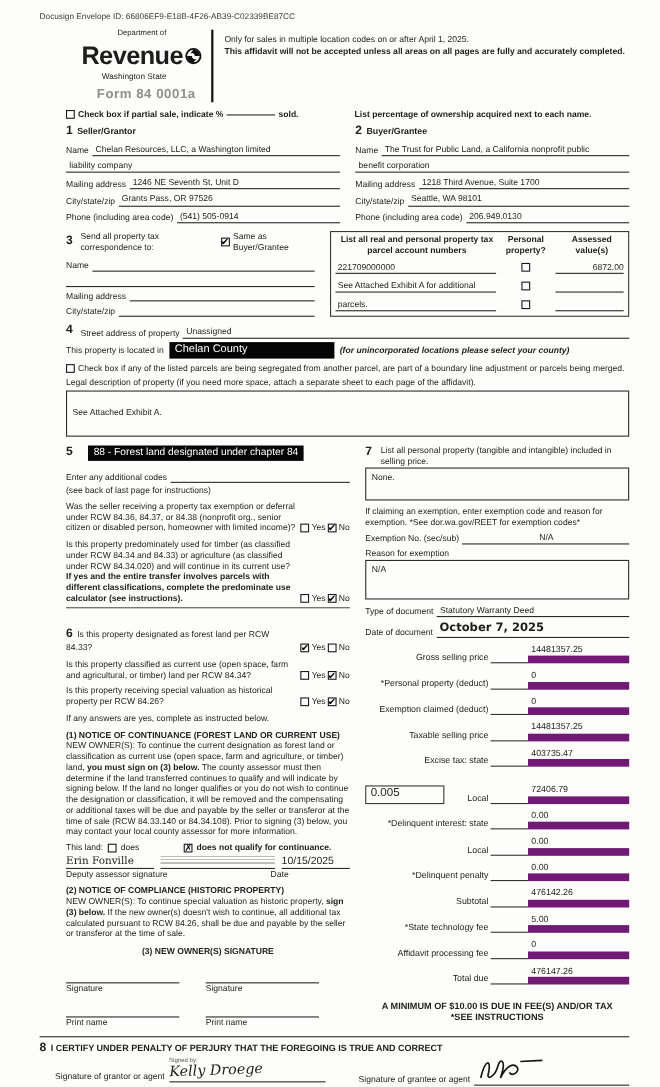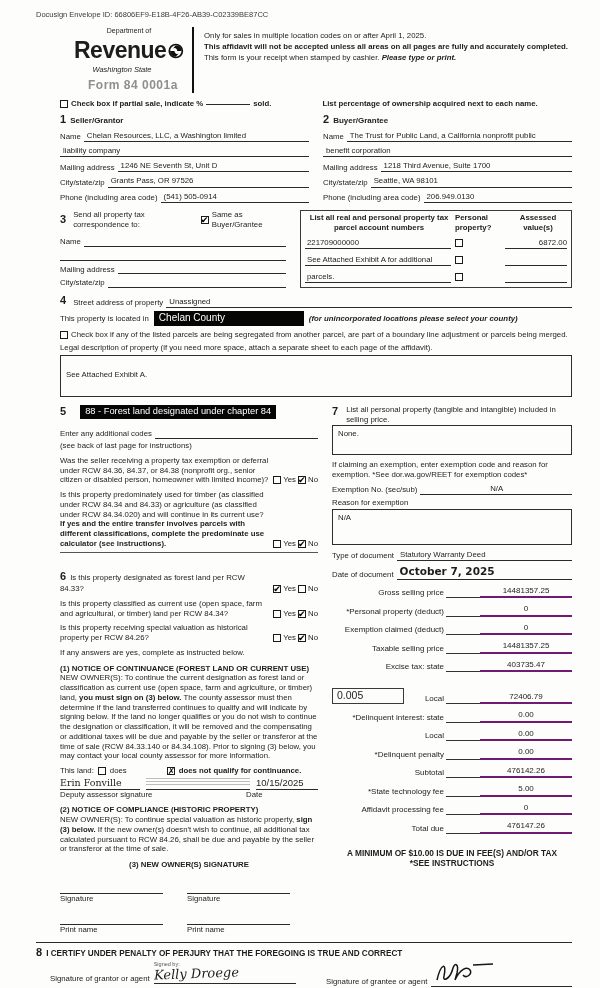--- a/index.html
+++ b/index.html
@@ -11,21 +11,21 @@
     position:relative; overflow:hidden; font-size:7.8px; line-height:1.25;
   }
   .envelope { font-size:7.5px; color:#3a3a3a; margin-bottom:8px; }
   
   .hdr { display:flex; align-items:stretch; margin-left:24px; }
   .logo-blk { width:132px; flex:0 0 132px; padding-right:8px; }
   .dept-of { font-size:7px; text-align:center; margin-left:14px; }
   .rev-row { display:flex; align-items:center; }
   .rev-word { font-weight:bold; font-size:23px; letter-spacing:-0.5px;margin-left:14px; }
   .swirl { width:22px; height:22px; margin-left:2px; }
-  .wa-state { font-size:7.5px; font-style:italic; text-align:center; }
+  .wa-state { font-size:7.5px; text-align:center; }
   .form-no { color:#8f8f8f; font-weight:bold; font-size:12px; margin-top:4px; letter-spacing:0.5px;padding-left:28px; }
   .hdr-div { border-left:2.5px solid #111; margin:0 10px 0 0; }
   .title-blk { flex:1; padding-top:2px; }
   .main-title { font-weight:bold; font-size:18.5px; letter-spacing:-0.3px; line-height:1; display:inline; }
   .title-rcw { font-size:8.5px; font-weight:bold; }
   .sub { font-size:7.8px; margin-top:1.5px; }
   .partial { display:flex; align-items:center; margin:6px 0 4px 24px; gap:3px; }
   .partial b { font-size:7.8px; }
   
   .cb { display:inline-block; width:8px; height:8px; border:1.2px solid #1a1a1a; position:relative; flex:0 0 8px; vertical-align:-1px; background:#fff; }
@@ -37,35 +37,35 @@
   .fl .val { flex:1; padding:0 2px 0.5px 3px; white-space:nowrap; }
   .secnum { font-weight:bold; font-size:11px; margin-right:4px; }
   .sec-title { font-weight:bold; font-size:8px; }
   .twocol { display:flex; gap:14px; }
   .col { flex:1; min-width:0; }
   
   .parcels { flex:0 0 272px; border:1.3px solid #3a3a3a; padding:2px 4px 3px; }
   .p-head { display:flex; font-weight:bold; text-align:center; gap:4px; }
   .p-row { display:flex; align-items:flex-end; gap:4px; margin-top:6px; }
   .p-num { flex:1; padding-left:2px; white-space:nowrap; }
-  .p-cb { flex:0 0 46px; text-align:left; }
+  .p-cb { flex:0 0 46px; text-align:center; }
   .p-val { flex:0 0 62px; text-align:right; padding-left:4px; }
   .black-select { background:#050505; color:#fff; padding:1px 5px 2px; display:inline-block; }
   .legal-box { border:1.4px solid #2e2e2e; height:42px; padding:14px 5px 3px; margin-top:2px; }
   .small-box { border:1.4px solid #2e2e2e; padding:3px 5px 8px; margin:1px 0 5px; }
   .q-row { display:flex; align-items:flex-end; margin-top:5px; }
   .q-text { flex:1; padding-right:4px; }
   .yn-pair { flex:0 0 auto; display:flex; align-items:center; gap:2px; white-space:nowrap; }
   .notice-title { font-weight:bold; margin-top:6px; }
   .center { text-align:center; }
   
   .feerow { display:flex; align-items:flex-end; margin-top:6px; }
   .feelbl { flex:1; text-align:right; padding-right:2px; font-size:8px; }
   .feeline { flex:0 0 34px; border-bottom:1px solid #333; }
-  .feeval { flex:0 0 92px; text-align:center; border-bottom:2px solid #701a75; padding:0 3px 0.5px; font-size:8px; }
+  .feeval { flex:0 0 92px; text-align:left; border-bottom:7px solid #701a75; padding:0 3px 0.5px; font-size:8px; }
   .ratebox { border:1.4px solid #3a3a3a; flex:0 0 72px; padding:0 4px 1px; font-size:10.5px; }
   
   .sig-script { font-family:"DejaVu Serif", serif; font-style:italic; font-size:13px; transform:rotate(-2deg); display:inline-block; }
   .signed-by { font-size:5.5px; color:#555; display:block; margin-bottom:-2px; }
   .docu-id { font-size:5.5px; color:#8a8a8a; letter-spacing:0.3px; }
   .hand { font-family:"DejaVu Sans", sans-serif; font-weight:bold; font-size:8.5px; letter-spacing:1.2px; transform:rotate(-1deg); display:inline-block; white-space:nowrap; }
   .smudge { display:inline-block; width:104px; height:8px; background:repeating-linear-gradient(#9a9a9a 0 1px, transparent 1px 3px); opacity:0.65; }
   .hr { border-top:1.4px solid #2a2a2a; margin:7px 0 3px; }
 </style>
 </head>
@@ -86,23 +86,20 @@
           <path d="M12 21 A9 9 0 0 1 3 12 L10 12 A4 4 0 0 0 17 15 Z" fill="#111"></path>
         </svg>
       </div>
       <div class="wa-state">Washington State</div>
       <div class="form-no">Form 84 0001a</div>
     </div>
     <div class="hdr-div"></div>
     <div class="title-blk">
       <div class="sub">Only for sales in multiple location codes on or after April 1, 2025.</div>
       <div class="sub" style="font-weight:bold;">This affidavit will not be accepted unless all areas on all pages are fully and accurately completed.</div>
-      <div class="sub">
-        <span>This form is your receipt when stamped by cashier. </span><i><b><span>Please type or print.</span></b></i>
-      </div>
     </div>
   </div>
 
   <div class="partial">
     <span class="cb"></span>
     <b>Check box if partial sale, indicate %</b>
     <span class="ul" style="width:44px;"></span>
     <b>sold.</b>
     <b style="margin-left:48px;">List percentage of ownership acquired next to each name.</b>
   </div>

